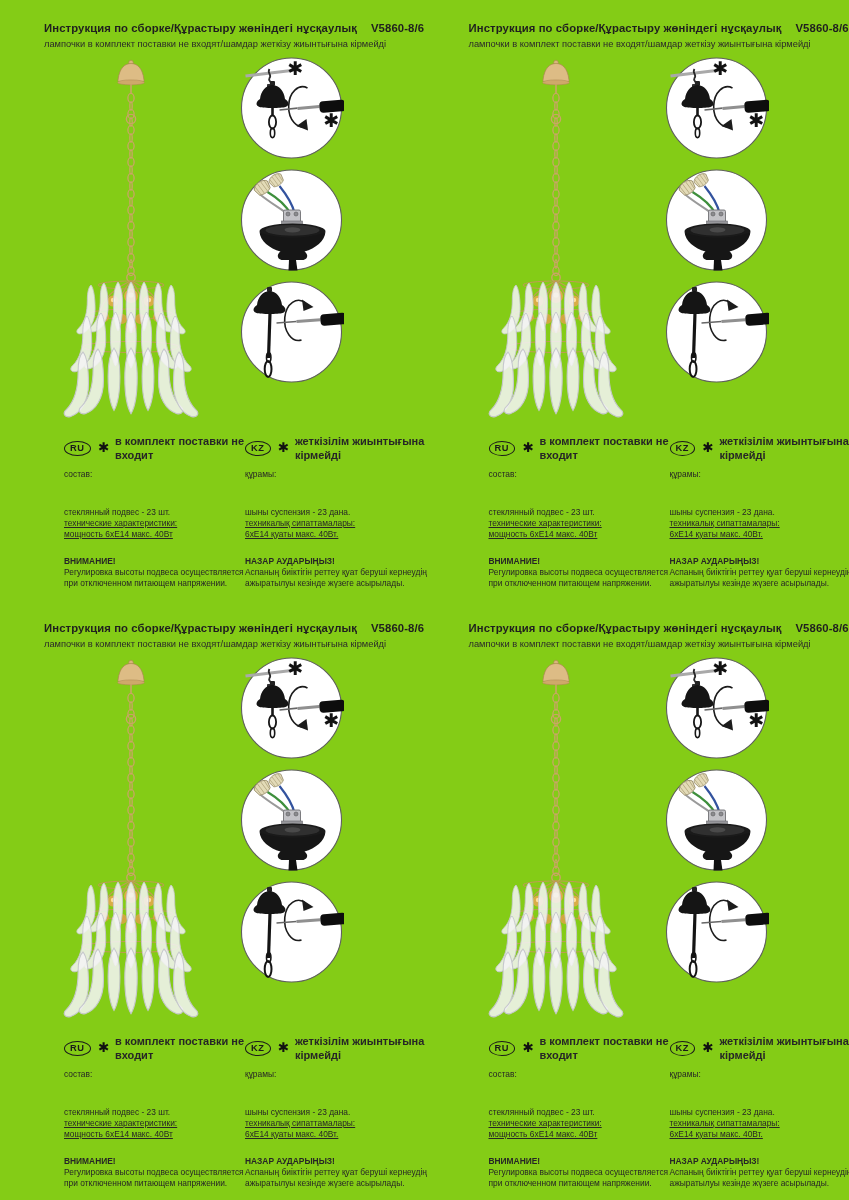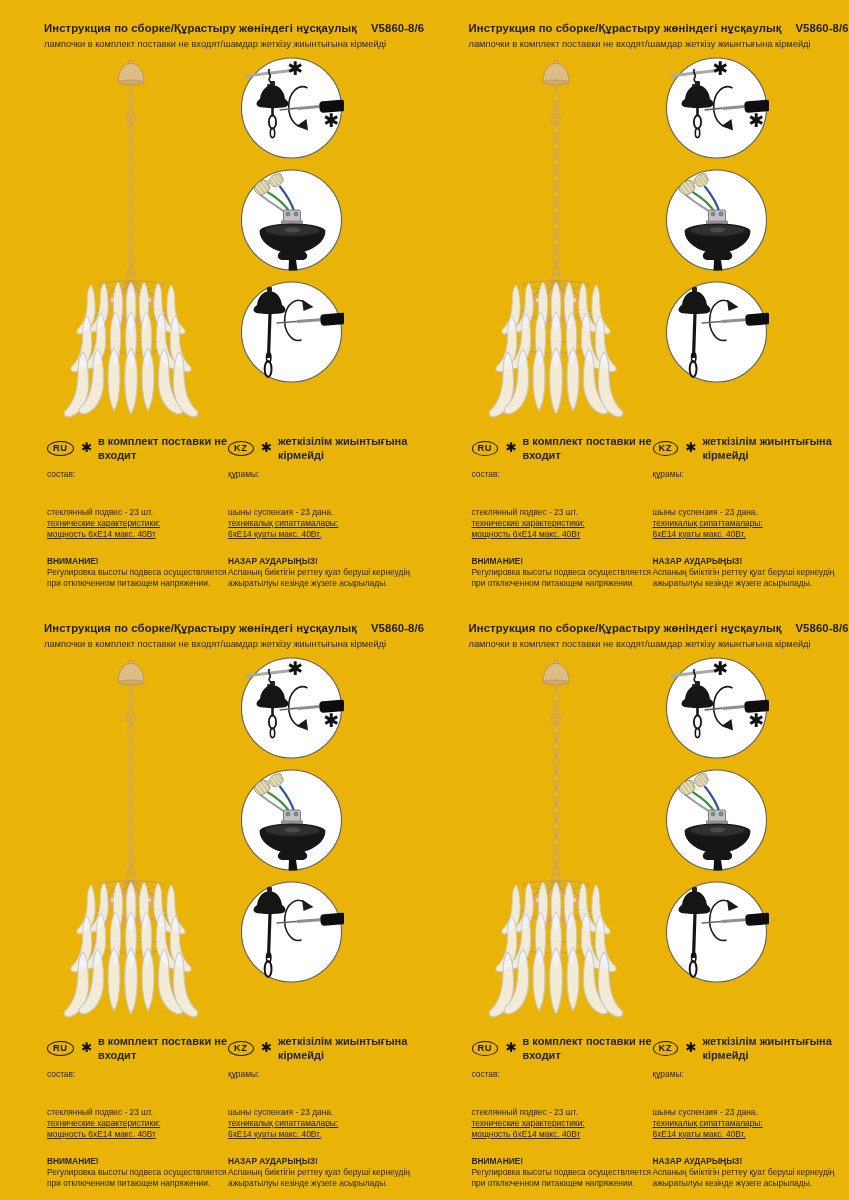--- a/index.html
+++ b/index.html
@@ -1,30 +1,30 @@
 <!DOCTYPE html>
 <html><head>
 <meta charset="utf-8">
 <style>
   html,body{margin:0;padding:0;background:#ffffff;}
   .page{
-    position:relative;width:849px;height:1200px;background:#eab308;
+    position:relative;width:849px;height:1200px;background:#84cc16;
     display:grid;grid-template-columns:1fr 1fr;grid-template-rows:600px 600px;
     font-family:"Liberation Sans","DejaVu Sans",sans-serif;color:#1f1f1f;
     overflow:hidden;
   }
   .quad{position:relative;width:424.5px;height:600px;}
   .q-header{position:absolute;left:44px;top:22px;width:376px;}
   .q-title-row{display:flex;justify-content:space-between;align-items:baseline;
     font-weight:bold;font-size:11.3px;letter-spacing:0.1px;white-space:nowrap;}
   .q-model{margin-left:14px;}
   .q-subtitle{font-size:9.3px;margin-top:5px;color:#2a2a2a;white-space:nowrap;}
   .chandelier{position:absolute;left:52px;top:58px;}
   .circles{position:absolute;left:239px;top:56px;display:flex;flex-direction:column;gap:8px;}
-  .info{position:absolute;left:47px;top:440px;display:flex;font-size:8.4px;line-height:1.3;color:#262626;}
+  .info{position:absolute;left:64px;top:440px;display:flex;font-size:8.4px;line-height:1.3;color:#262626;}
   .col-ru{width:181px;}
   .col-kz{width:192px;}
   .badge-row{display:flex;align-items:center;height:16px;}
   .badge{border:1.4px solid #1a1a1a;border-radius:50%;font-size:9.3px;font-weight:bold;
     padding:0 5px;height:13px;line-height:13px;letter-spacing:0.6px;color:#1a1a1a;}
   .star{font-size:13.5px;font-weight:bold;margin:0 6px 0 7px;color:#111;}
   .note{font-weight:bold;font-size:11px;}
   .p-label{margin-top:13px;}
   .p-value{margin-top:27px;}
   .p-specs{margin-top:0;text-decoration:underline;}

